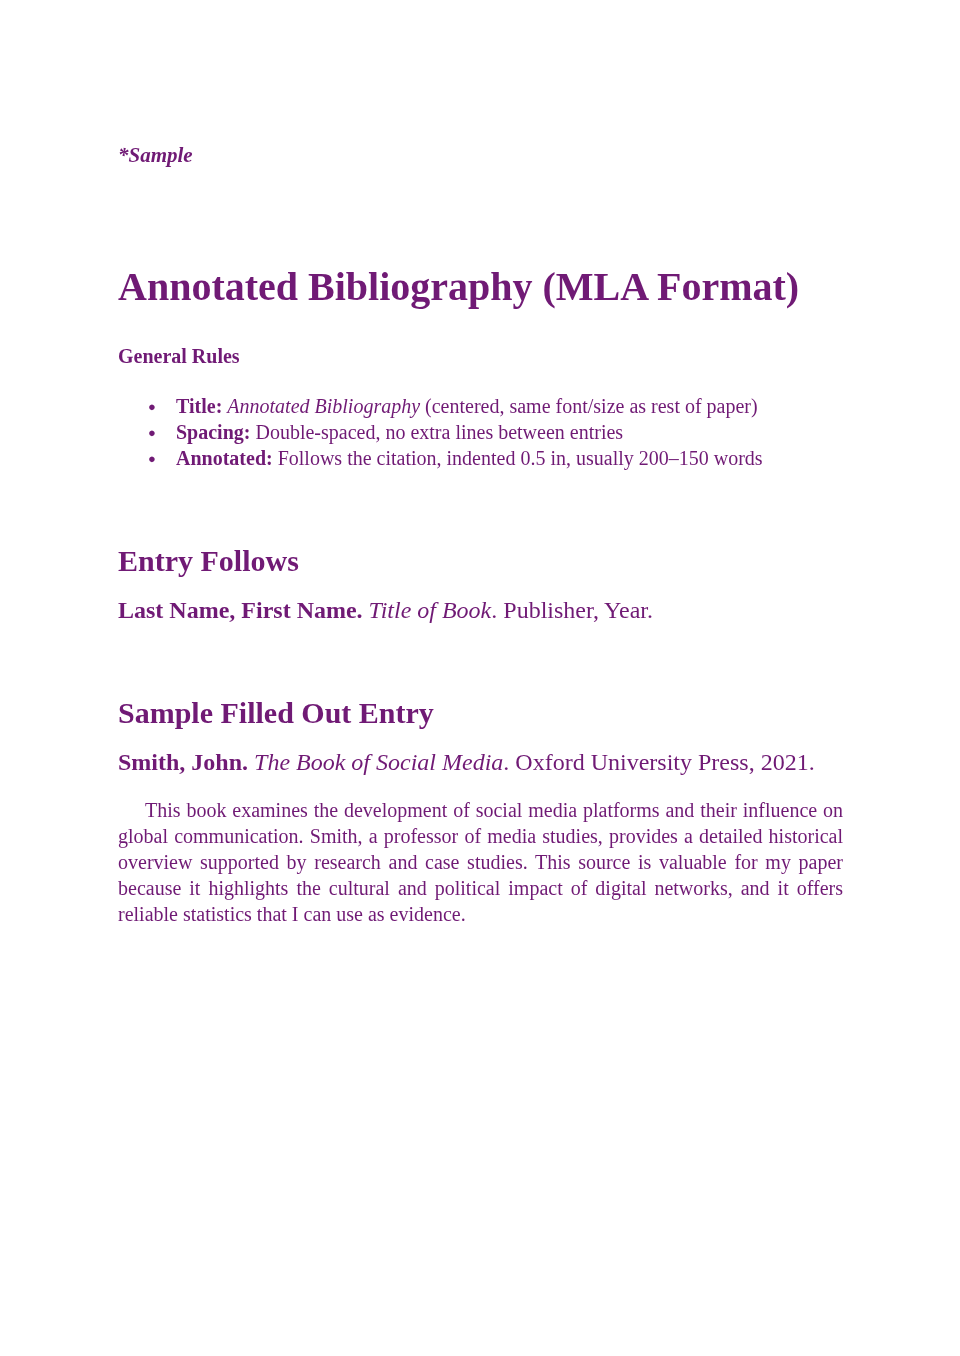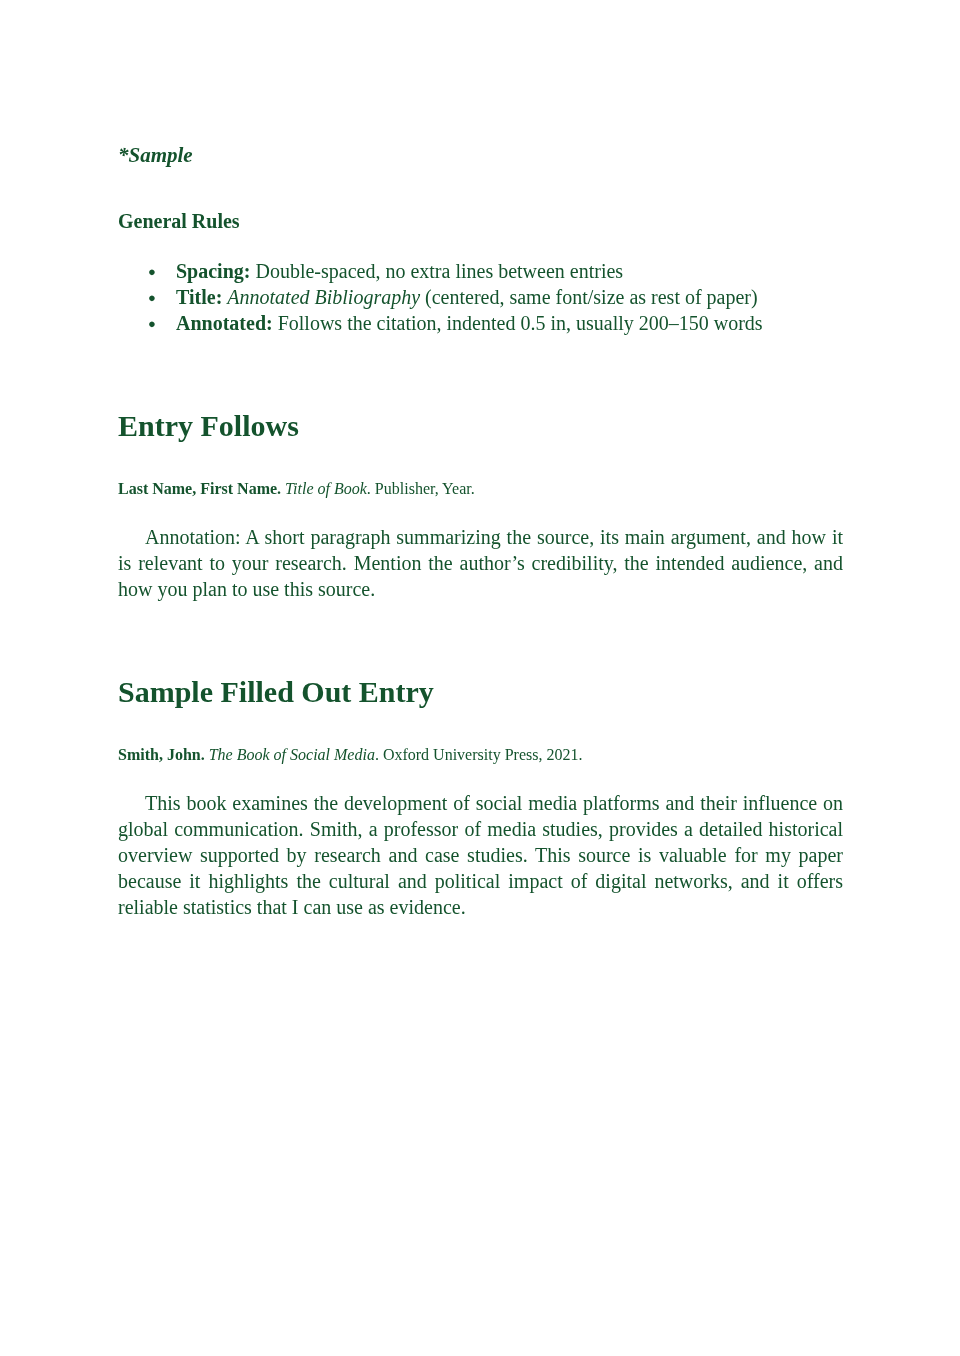--- a/index.html
+++ b/index.html
@@ -5,40 +5,40 @@
   html, body {
     margin: 0;
     padding: 0;
     background: #ffffff;
   }
   .page {
     position: relative;
     width: 960px;
     height: 1356px;
     background: #ffffff;
-    color: #14532d;
+    color: #701a75;
     font-family: "Liberation Serif", serif;
     box-sizing: border-box;
     padding: 143px 117px 0 118px;
     overflow: hidden;
   }
   .sample-label {
     font-size: 21px;
     line-height: 24px;
     font-weight: bold;
     font-style: italic;
   }
   .doc-title {
     margin: 96px 0 0 0;
     font-size: 40px;
     line-height: 48px;
     font-weight: bold;
   }
   .subheading {
-    margin: 41px 0 0 0;
+    margin: 32px 0 0 0;
     font-size: 20px;
     line-height: 26px;
     font-weight: bold;
   }
   ul.rules-list {
     margin: 24px 0 0 0;
     padding: 0 0 0 58px;
     list-style: none;
   }
   ul.rules-list li {
@@ -54,56 +54,56 @@
     top: 1px;
     font-size: 13px;
   }
   .section-heading {
     margin: 72px 0 0 0;
     font-size: 30px;
     line-height: 36px;
     font-weight: bold;
   }
   .citation {
-    margin: 32px 0 0 0;
-    font-size: 16px;
+    margin: 18px 0 0 0;
+    font-size: 24px;
     line-height: 26px;
     font-family: Liberation Serif, serif;
   }
   .para {
     margin: 22px 0 0 0;
     font-size: 20px;
     line-height: 26px;
     text-align: justify;
     text-indent: 27px;
   }
   b { font-weight: bold; }
   i { font-style: italic; }
 </style>
 </head>
 <body>
 
 <div class="page">
 
   <div class="sample-label">*Sample</div>
 
+  <h1 class="doc-title">Annotated Bibliography (MLA Format)</h1>
 
   <div class="subheading">General Rules</div>
 
   <ul class="rules-list">
+    <li><b>Title:</b> <i>Annotated Bibliography</i> <span>(centered, same font/size as rest of paper)</span></li>
     <li><b>Spacing:</b> <span>Double-spaced, no extra lines between entries</span></li>
-    <li><b>Title:</b> <i>Annotated Bibliography</i> <span>(centered, same font/size as rest of paper)</span></li>
     <li><b>Annotated:</b> <span>Follows the citation, indented 0.5 in, usually 200–150 words</span></li>
   </ul>
 
   <h2 class="section-heading">Entry Follows</h2>
 
   <div class="citation"><b>Last Name, First Name.</b> <i>Title of Book</i><span>. Publisher, Year.</span></div>
 
-  <p class="para">Annotation: A short paragraph summarizing the source, its main argument, and how it is relevant to your research. Mention the author’s credibility, the intended audience, and how you plan to use this source.</p>
 
   <h2 class="section-heading">Sample Filled Out Entry</h2>
 
   <div class="citation"><b>Smith, John.</b> <i>The Book of Social Media</i><span>. Oxford University Press, 2021.</span></div>
 
   <p class="para">This book examines the development of social media platforms and their influence on global communication. Smith, a professor of media studies, provides a detailed historical overview supported by research and case studies. This source is valuable for my paper because it highlights the cultural and political impact of digital networks, and it offers reliable statistics that I can use as evidence.</p>
 
 </div>
 
 </body></html>

